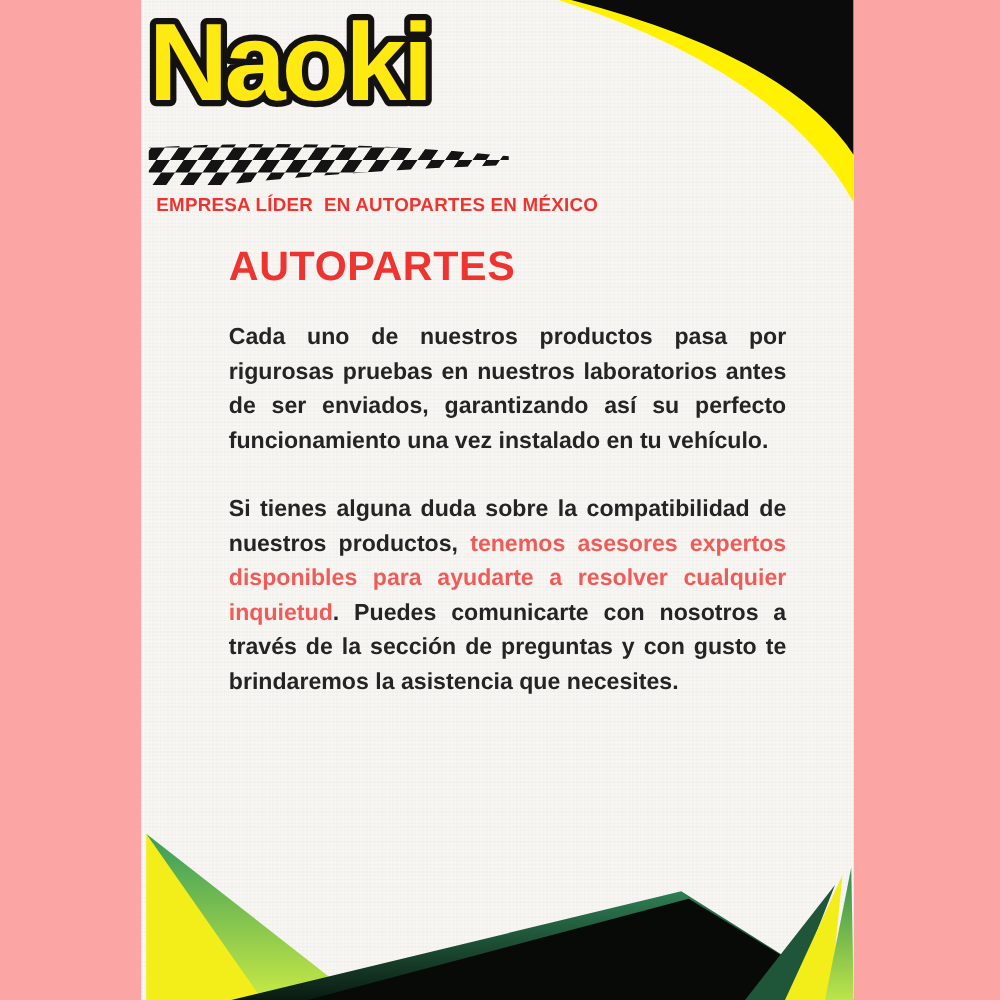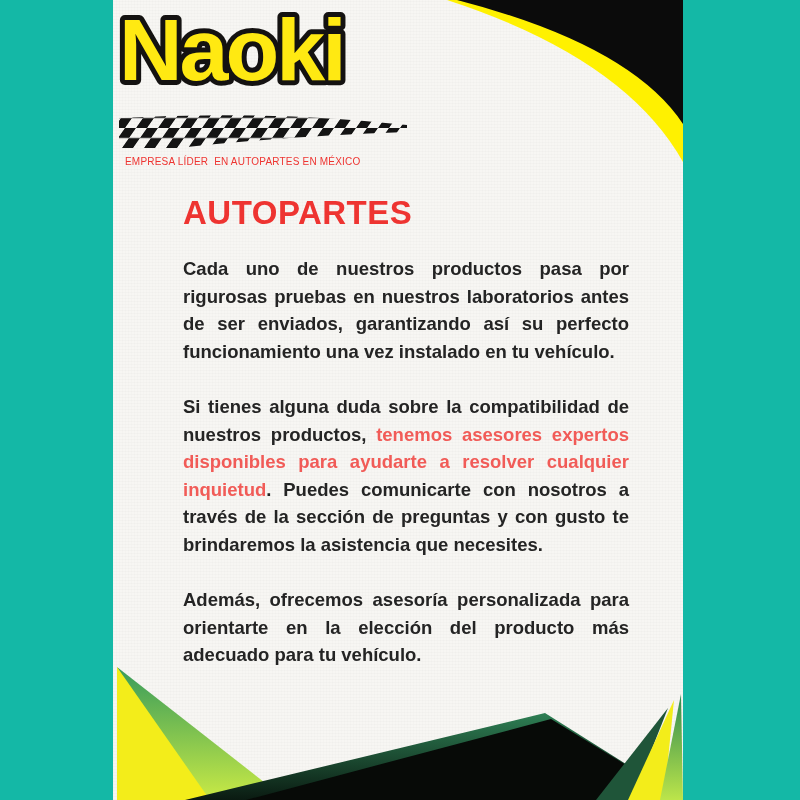--- a/index.html
+++ b/index.html
@@ -1,17 +1,17 @@
 <!DOCTYPE html>
 <html><head>
 <meta charset="utf-8">
 <style>
   html,body{margin:0;padding:0;background:#ffffff;}
   .canvas{
-    position:relative;width:800px;height:800px;background:#14b8a6;overflow:hidden;
+    position:relative;width:800px;height:800px;background:#fca5a5;overflow:hidden;
     font-family:"Liberation Sans","DejaVu Sans",sans-serif;
   }
   .card{
     position:absolute;left:113px;top:0;width:570px;height:800px;
     background:#f7f6f3;
     background-image:
       repeating-linear-gradient(0deg, rgba(0,0,0,0.015) 0 1px, transparent 1px 3px),
       repeating-linear-gradient(90deg, rgba(0,0,0,0.012) 0 1px, transparent 1px 3px);
     overflow:hidden;
   }
@@ -20,21 +20,21 @@
 
   .logo-block{position:absolute;left:4px;top:0;width:340px;}
   .logo-svg{display:block;margin-left:-4px;}
   .logo-sub{
     position:absolute;left:3px;top:89px;
     font-size:21.5px;font-weight:700;letter-spacing:2.2px;color:#151413;white-space:pre;
   }
   .flag-svg{position:absolute;left:0;top:108px;display:block;}
   .tagline{
     position:absolute;left:8px;top:156px;
-    font-size:10px;font-weight:400;color:#ee3431;white-space:pre;letter-spacing:0.2px;
+    font-size:15px;font-weight:700;color:#ee3431;white-space:pre;letter-spacing:0.2px;
   }
 
   .content{
     position:absolute;left:70px;top:196px;width:458px;color:#242424;
   }
   .heading{
     margin:0 0 26px 0;font-size:33px;line-height:1;font-weight:800;
     letter-spacing:0.5px;color:#ee3431;
   }
   .content p{
@@ -67,21 +67,20 @@
         </defs>
         <path d="M2,10 Q150,2 290,17 L290,24 Q170,28 60,40 L2,40 Z" fill="url(#checks)"></path>
       </svg>
       <div class="tagline">EMPRESA LÍDER  EN AUTOPARTES EN MÉXICO</div>
     </div>
 
     <div class="content">
       <h1 class="heading">AUTOPARTES</h1>
       <p>Cada uno de nuestros productos pasa por rigurosas pruebas en nuestros laboratorios antes de ser enviados, garantizando así su perfecto funcionamiento una vez instalado en tu vehículo.</p>
       <p><span>Si tienes alguna duda sobre la compatibilidad de nuestros productos, </span><span class="red-inline">tenemos asesores expertos disponibles para ayudarte a resolver cualquier inquietud</span><span>. Puedes comunicarte con nosotros a través de la sección de preguntas y con gusto te brindaremos la asistencia que necesites.</span></p>
-      <p>Además, ofrecemos asesoría personalizada para orientarte en la elección del producto más adecuado para tu vehículo.</p>
     </div>
 
     <svg class="bottom-svg" width="570" height="140" viewBox="0 0 570 140" preserveAspectRatio="none">
       <defs>
         <linearGradient id="gradLeft" x1="0" y1="0" x2="0" y2="1">
           <stop offset="0" stop-color="#379b5b"></stop>
           <stop offset="1" stop-color="#c9ea45"></stop>
         </linearGradient>
         <linearGradient id="gradSlope" x1="0" y1="0" x2="0" y2="1">
           <stop offset="0" stop-color="#2e7f54"></stop>

